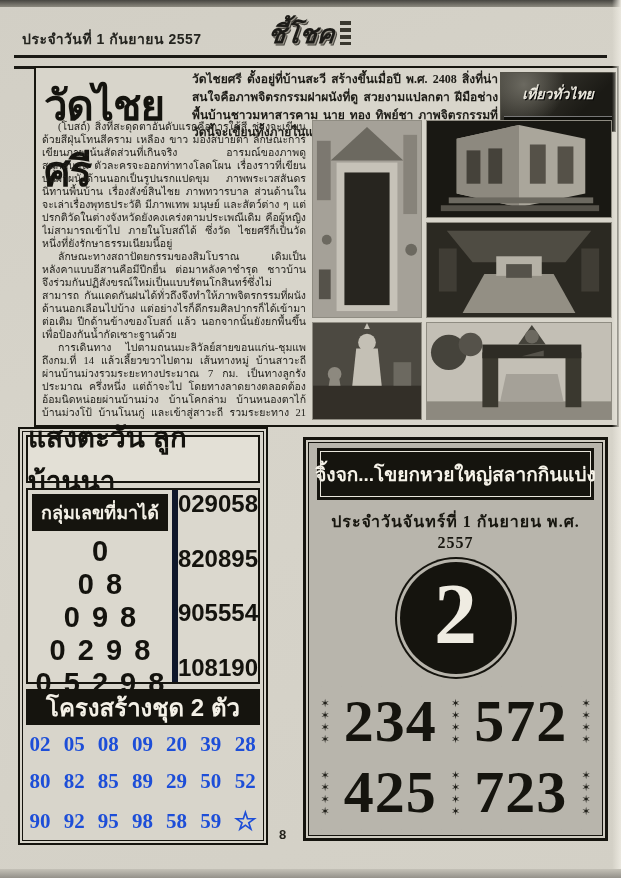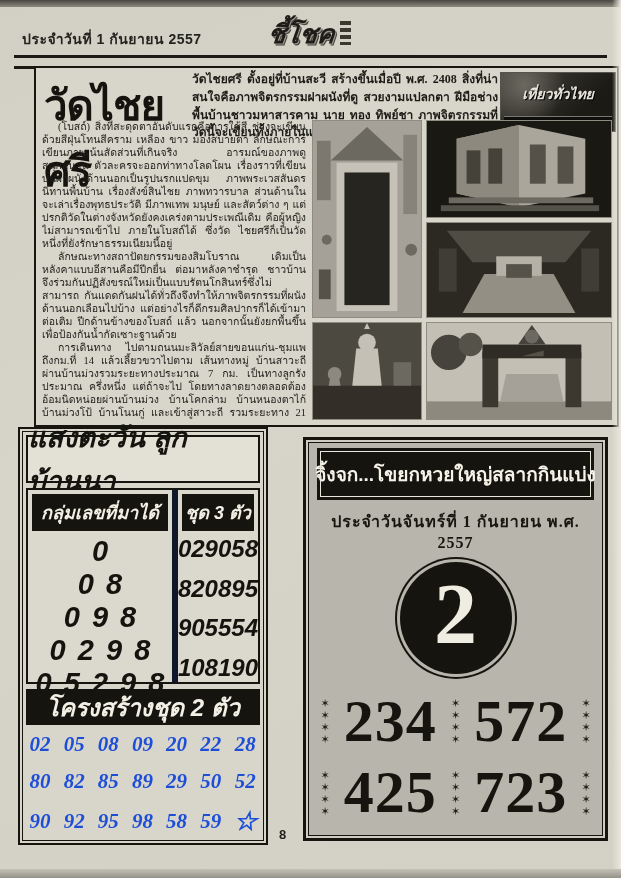--- a/index.html
+++ b/index.html
@@ -54,21 +54,21 @@
   .pD{grid-column:1;grid-row:3;}
   .pB{grid-column:2;grid-row:1;}
   .pC{grid-column:2;grid-row:2;}
   .pE{grid-column:2;grid-row:3;}
   .photo svg{display:block;width:100%;height:100%;}
 
   
   .tips{position:absolute;left:18px;top:427px;width:250px;height:418px;
         border:2px solid #15140e;background:#d8d5cb;
         box-shadow:inset 0 0 0 2px #d8d5cb,inset 0 0 0 3px #15140e;
-        display:flex;flex-direction:column;padding:5px;box-sizing:border-box;font-style:italic;}
+        display:flex;flex-direction:column;padding:5px;box-sizing:border-box;}
   .tips-title{height:44px;border:2px solid #15140e;background:#e3e0d6;margin:1px;
         display:flex;align-items:center;justify-content:center;
         font-family:"Liberation Sans",sans-serif;font-weight:900;font-size:28px;color:#14130e;}
   .tips-table{flex:1;margin:4px 1px 2px;border:2px solid #15140e;display:flex;background:#dbd8ce;min-height:0;}
   .colL{width:150px;border-right:6px solid #0f172a;display:flex;flex-direction:column;}
   .colR{flex:1;display:flex;flex-direction:column;}
   .blk-hdr{margin:4px;background:#15140e;color:#f3f0e6;
         font-family:"Liberation Sans",sans-serif;font-weight:800;font-size:18px;
         display:flex;align-items:center;justify-content:center;padding:4px 1px;white-space:nowrap;}
   .pyr{flex:1;display:flex;flex-direction:column;justify-content:space-around;align-items:center;
@@ -213,21 +213,20 @@
         <div class="blk-hdr">กลุ่มเลขที่มาได้</div>
         <div class="pyr">
           <div>0</div>
           <div>0 8</div>
           <div>0 9 8</div>
           <div>0 2 9 8</div>
           <div>0 5 2 9 8</div>
         </div>
       </div>
       <div class="colR">
-        <div class="blk-hdr">ชุด 3 ตัว</div>
         <div class="set3">
           <div class="set3-row">
             <span>029</span>
             <span>058</span>
           </div>
           <div class="set3-row">
             <span>820</span>
             <span>895</span>
           </div>
           <div class="set3-row">
@@ -241,21 +240,21 @@
         </div>
       </div>
     </div>
     <div class="structure-hdr">โครงสร้างชุด 2 ตัว</div>
     <div class="pair-grid">
       <span>02</span>
       <span>05</span>
       <span>08</span>
       <span>09</span>
       <span>20</span>
-      <span>22</span>
+      <span>39</span>
       <span>28</span>
       <span>80</span>
       <span>82</span>
       <span>85</span>
       <span>89</span>
       <span>29</span>
       <span>50</span>
       <span>52</span>
       <span>90</span>
       <span>92</span>

